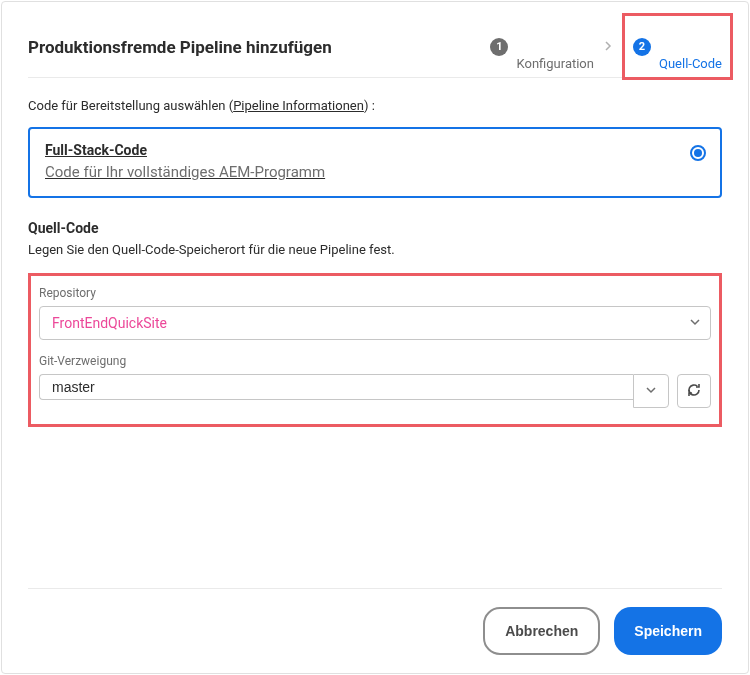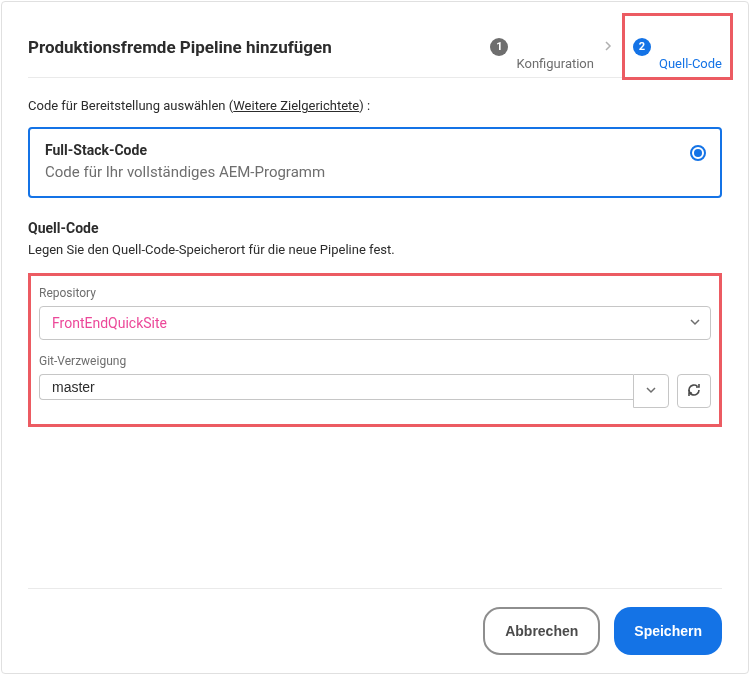--- a/index.html
+++ b/index.html
@@ -94,20 +94,21 @@
       flex: 1;
       border: 1px solid #c6c6c6;
       border-radius: 4px;
       padding: 14px 40px 14px 16px;
       position: relative;
       cursor: pointer;
     }
     .card.selected {
       border: 2px solid #1473e6;
       padding: 13px 27px 13px 15px;
+      text-decoration: underline;
     }
     .card-title {
       font-size: 14px;
       font-weight: 700;
       margin-bottom: 4px;
     }
     .card-desc {
       font-size: 15px;
       color: #6e6e6e;
       line-height: 1.4;
@@ -276,21 +277,21 @@
       <div class="hl-red-step">
         <div class="step">
           <span class="step-circle active">2</span>
           <span class="step-label active">Quell-Code</span>
         </div>
       </div>
     </div>
   </div>
 
   <div class="section-line1">
-    <span>Code für Bereitstellung auswählen  (</span><a href="#">Weitere Zielgerichtete</a><span>) :</span>
+    <span>Code für Bereitstellung auswählen  (</span><a href="#">Pipeline Informationen</a><span>) :</span>
   </div>
 
   <div class="cards">
     <div class="card selected">
       <div class="card-title">Full-Stack-Code</div>
       <div class="card-desc">Code für Ihr vollständiges AEM-Programm</div>
       <div class="radio selected"></div>
     </div>
   </div>
 

